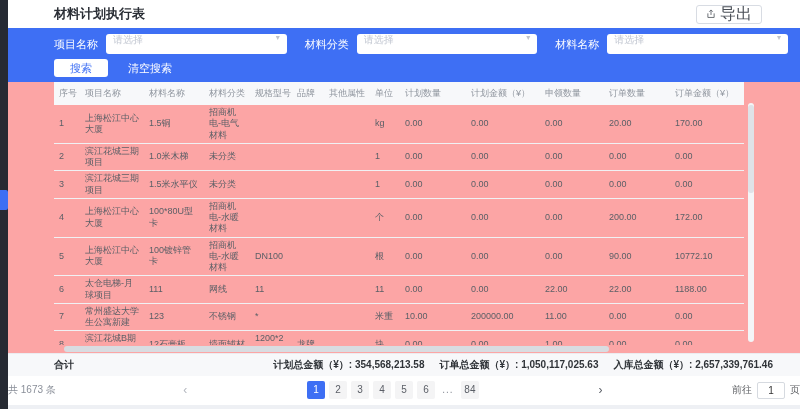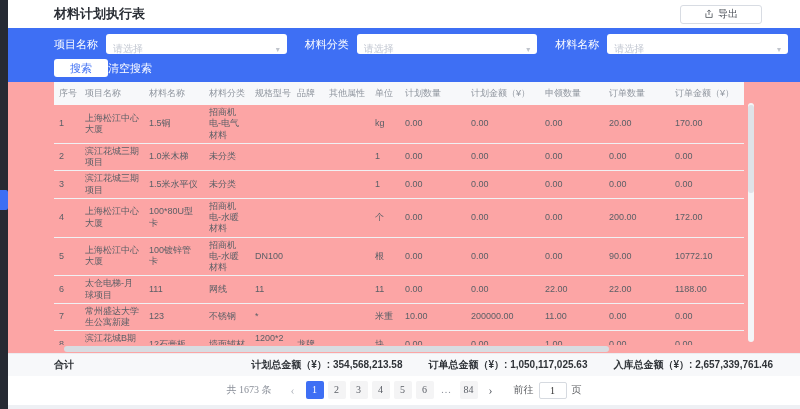--- a/index.html
+++ b/index.html
@@ -9,54 +9,54 @@
 
   .page { display:flex; width:800px; height:409px; }
   .side-rail { flex:none; width:8px; background:var(--rail); position:relative; }
   .rail-indicator { position:absolute; top:190px; left:0; width:8px; height:20px; background:var(--accent); border-radius:0 2px 2px 0; }
 
   .main { flex:1; min-width:0; display:flex; flex-direction:column; padding-bottom:4px; }
 
   
   .topbar { flex:none; height:28px; background:#fff; display:flex; align-items:center; justify-content:space-between; padding:0 38px 0 46px; }
   .title { font-size:13px; font-weight:700; color:#2b2f36; }
-  .export-btn { display:inline-flex; align-items:center; gap:4px; background:#fff; border:1px solid #d8dce3; border-radius:3px; height:19px; padding:0 23px; font-size:10px; color:#4a4f57; cursor:pointer; }
+  .export-btn { display:inline-flex; align-items:center; gap:4px; background:#fff; border:1px solid #d8dce3; border-radius:3px; height:19px; padding:0 9px; font-size:16px; color:#4a4f57; cursor:pointer; }
   .export-btn svg { display:block; }
 
   
   .filter-panel { flex:none; background:var(--accent); padding:6px 12px 5px 46px; }
   .filter-row { display:flex; gap:18px; }
   .filter-field { flex:1; display:flex; align-items:center; gap:8px; min-width:0; }
   .filter-label { color:#fff; font-size:11px; white-space:nowrap; }
-  .select-box { flex:1; height:20px; background:#fff; border-radius:3px; display:flex; align-items:flex-end; padding:0 7px; min-width:0; cursor:pointer; }
+  .select-box { flex:1; height:20px; background:#fff; border-radius:3px; display:flex; align-items:flex-start; padding:0 7px; min-width:0; cursor:pointer; }
   .select-box input { flex:1; min-width:0; border:none; outline:none; background:transparent; font-size:10px; color:#333; font-family:inherit; }
   .select-box input::placeholder { color:#c3c8d2; }
   .chevron { color:#c0c4cc; font-size:8px; line-height:1; flex:none; }
-  .action-row { margin-top:5px; display:flex; align-items:center; }
+  .action-row { margin-top:5px; display:flex; align-items:center; gap:20px; }
   .search-btn { height:18px; padding:0 16px; background:#fff; color:var(--accent); border:none; border-radius:3px; font-size:11px; cursor:pointer; font-family:inherit; }
   .clear-btn { height:18px; background:transparent; color:#fff; border:none; font-size:11px; cursor:pointer; font-family:inherit; }
 
   
   .table-card { flex:1; min-height:0; background:#fca5a5; display:flex; flex-direction:column; }
   .table-viewport { flex:1; min-height:0; overflow:hidden; position:relative; padding:0 12px 0 46px; }
   table { width:690px; table-layout:fixed; border-collapse:collapse; }
   thead th { background:#f7f8fa; color:#8f959e; font-weight:400; font-size:9px; text-align:left; padding:5px 5px; white-space:nowrap; }
   tbody td { font-size:9px; color:#5a5f66; line-height:1.25; padding:2px 5px; border-bottom:1px solid #f0f1f4; word-break:break-all; vertical-align:middle; }
   .vscrollbar { position:absolute; left:740px; top:21px; bottom:3px; width:6px; background:#f4f5f7; border-radius:3px; }
   .vthumb { position:absolute; top:2px; left:0; width:6px; height:88px; background:#dfe2e7; border-radius:3px; }
 
   .hscrollbar { flex:none; height:6px; margin:1px 12px 1px 46px; position:relative; }
   .hthumb { position:absolute; left:10px; top:0; height:6px; width:545px; background:#d9dce1; border-radius:3px; }
 
   .summary-row { flex:none; background:#f7f8fa; border-top:1px solid #ececf0; display:flex; align-items:center; justify-content:space-between; padding:4px 27px 4px 46px; font-size:10px; }
   .sum-label { font-weight:700; color:#2f3338; }
-  .sum-items { display:flex; gap:26px; }
+  .sum-items { display:flex; gap:15px; }
   .sum-item { color:#2f3338; font-weight:700; white-space:nowrap; }
 
-  .pagination { flex:none; background:#fff; display:flex; align-items:center; justify-content:center; gap:3px; padding:5px 0 6px; font-size:10px; color:#606266;font-family:Liberation Serif, serif; }
+  .pagination { flex:none; background:#fff; display:flex; align-items:center; justify-content:space-between; gap:3px; padding:5px 0 6px; font-size:10px; color:#606266; }
   .total-count { margin-right:10px; color:#8a8f99; }
   .page-arrow { border:none; background:transparent; width:16px; height:18px; font-size:12px; line-height:16px; color:#b3b7bf; cursor:pointer; font-family:inherit; }
   .page-arrow.next { color:#5a5e66; }
   .page-btn { min-width:18px; height:18px; line-height:18px; border:none; border-radius:2px; background:#f4f4f5; color:#5a5e66; font-size:10px; padding:0 3px; margin:0 2px; cursor:pointer; font-family:inherit; }
   .page-btn.active { background:var(--accent); color:#fff; }
   .page-btn.dots { background:transparent; letter-spacing:1px; color:#8a8f99; }
   .goto { margin-left:12px; display:inline-flex; align-items:center; gap:5px; color:#606266; }
   .goto input { width:28px; height:17px; border:1px solid #d6dae0; border-radius:2px; text-align:center; font-size:10px; color:#333; outline:none; font-family:inherit; }
 </style>
 </head>

